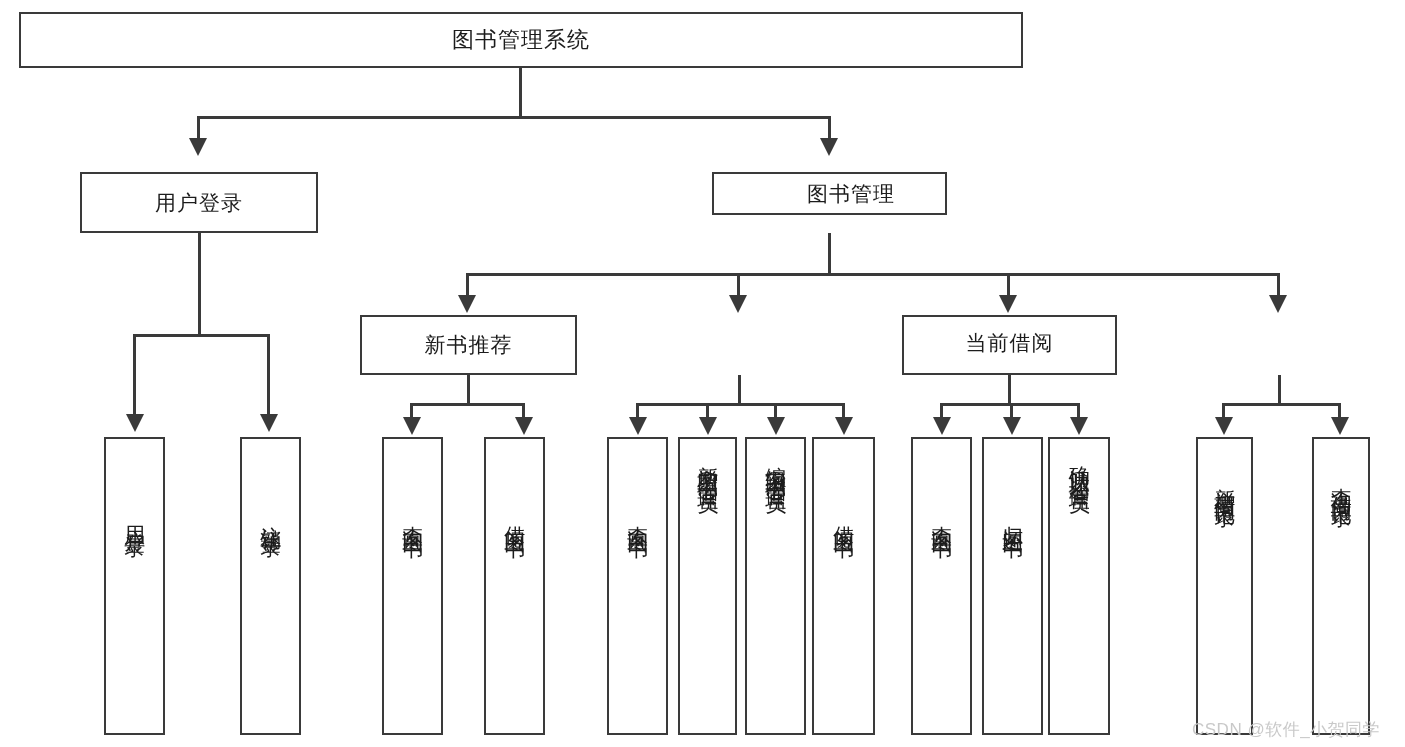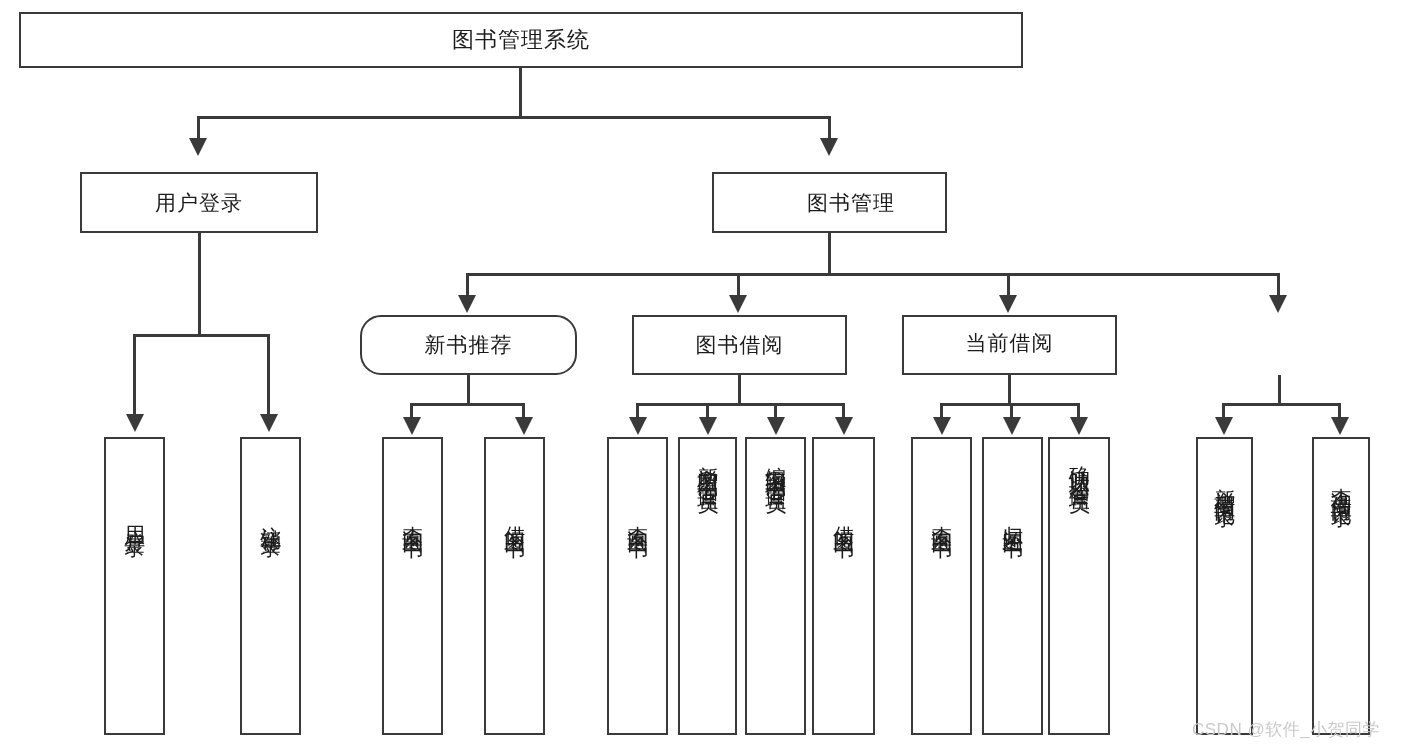--- a/index.html
+++ b/index.html
@@ -101,21 +101,21 @@
 
   <div class="vline" style="left:197px; top:116px; width:3px; height:24px;"></div>
   <div class="arrow" style="left:189px; top:138px;"></div>
   <div class="vline" style="left:828px; top:116px; width:3px; height:24px;"></div>
   <div class="arrow" style="left:820px; top:138px;"></div>
 
   <div class="node horiz" style="left:80px; top:172px; width:238px; height:61px;">
     <span>用户登录</span>
   </div>
 
-  <div class="node horiz" style="left:712px; top:172px; width:235px; height:61px;padding-left:43px;">
+  <div class="node horiz" style="left:712px; top:172px; width:235px; height:43px;padding-left:43px;">
     <span>图书管理</span>
   </div>
 
   <div class="vline" style="left:198px; top:233px; width:3px; height:103px;"></div>
   <div class="hline" style="left:133px; top:334px; width:137px; height:3px;"></div>
   <div class="vline" style="left:133px; top:334px; width:3px; height:82px;"></div>
   <div class="arrow" style="left:126px; top:414px;"></div>
   <div class="vline" style="left:267px; top:334px; width:3px; height:82px;"></div>
   <div class="arrow" style="left:260px; top:414px;"></div>
 
@@ -123,25 +123,22 @@
   <div class="hline" style="left:466px; top:273px; width:814px; height:3px;"></div>
   <div class="vline" style="left:466px; top:273px; width:3px; height:24px;"></div>
   <div class="arrow" style="left:458px; top:295px;"></div>
   <div class="vline" style="left:737px; top:273px; width:3px; height:24px;"></div>
   <div class="arrow" style="left:729px; top:295px;"></div>
   <div class="vline" style="left:1007px; top:273px; width:3px; height:24px;"></div>
   <div class="arrow" style="left:999px; top:295px;"></div>
   <div class="vline" style="left:1277px; top:273px; width:3px; height:24px;"></div>
   <div class="arrow" style="left:1269px; top:295px;"></div>
 
-  <div class="node horiz" style="left:360px; top:315px; width:217px; height:60px;border-radius:21px;">
+  <div class="node horiz" style="left:360px; top:315px; width:217px; height:60px;">
     <span>新书推荐</span>
-  </div>
-  <div class="node horiz" style="left:632px; top:315px; width:215px; height:60px;">
-    <span>图书借阅</span>
   </div>
   <div class="node horiz" style="left:902px; top:315px; width:215px; height:60px;font-family:Liberation Mono, monospace;">
     <span>当前借阅</span>
   </div>
 
   <div class="vline" style="left:467px; top:375px; width:3px; height:30px;"></div>
   <div class="hline" style="left:410px; top:403px; width:115px; height:3px;"></div>
   <div class="vline" style="left:410px; top:403px; width:3px; height:16px;"></div>
   <div class="arrow" style="left:403px; top:417px;"></div>
   <div class="vline" style="left:522px; top:403px; width:3px; height:16px;"></div>

